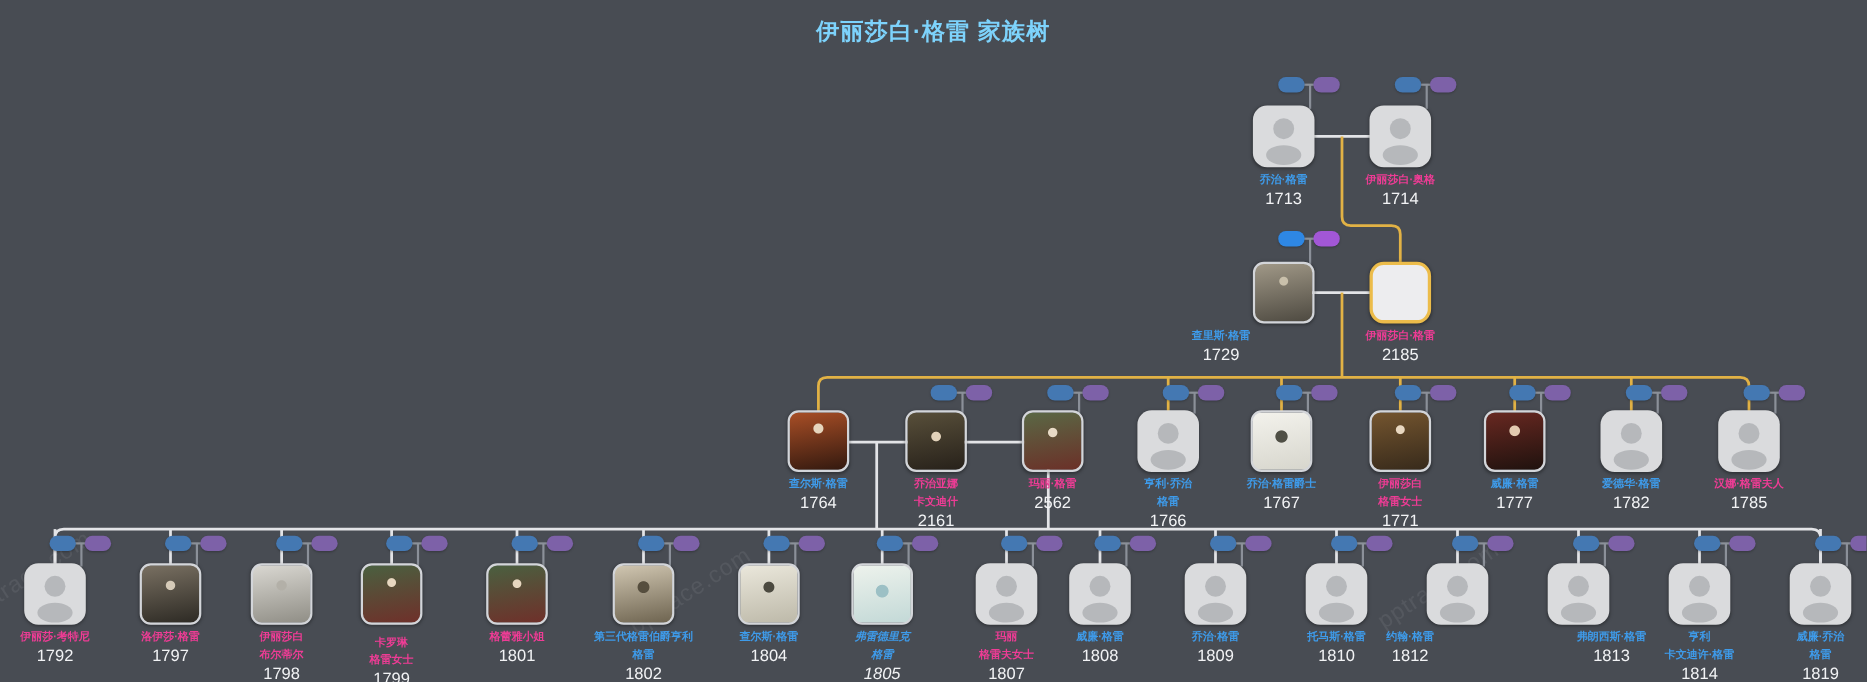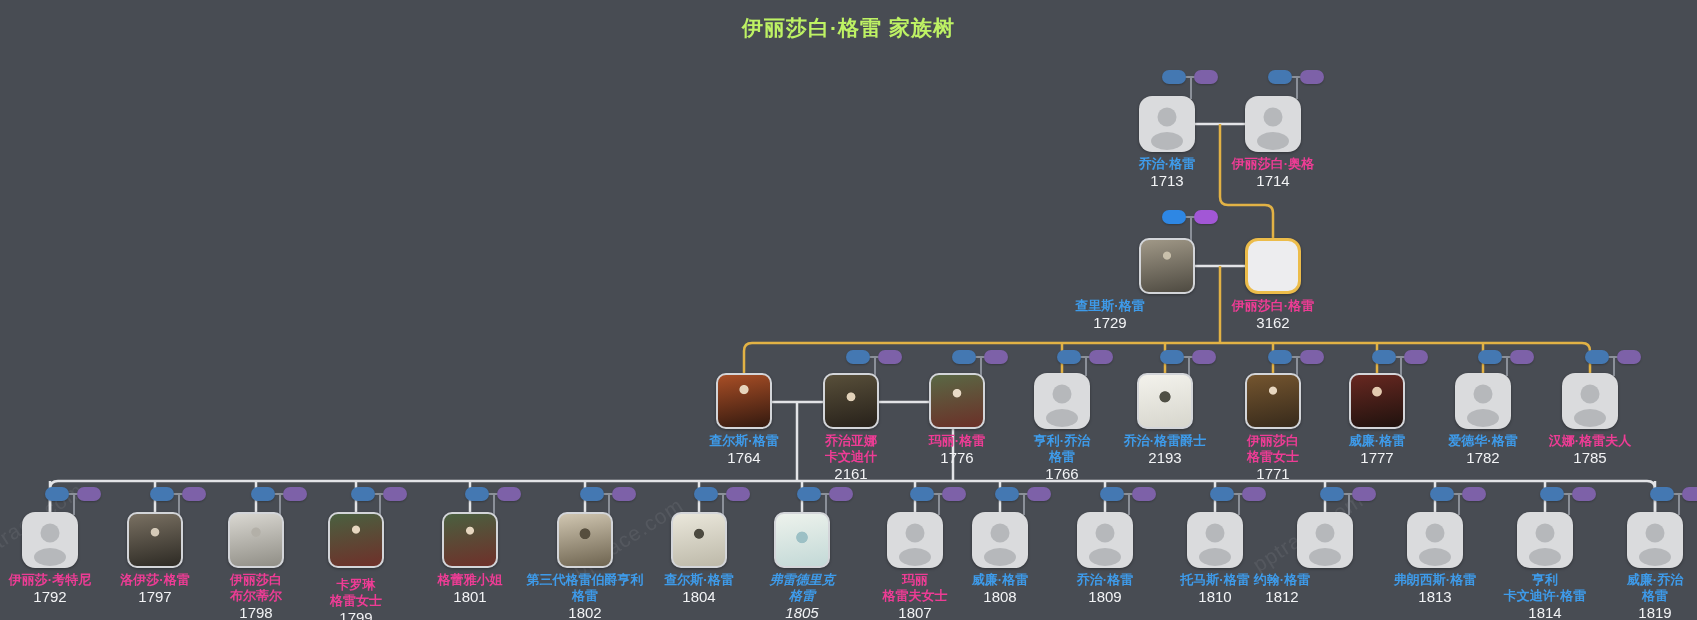--- a/index.html
+++ b/index.html
@@ -2,30 +2,30 @@
 <html><head>
 <meta charset="utf-8">
 <style>
   html,body{margin:0;padding:0;background:#484c53;}
   #stage{position:relative;width:1697px;height:620px;background:#484c53;overflow:hidden;
          font-family:"Liberation Sans","DejaVu Sans",sans-serif;}
   #connectors{position:absolute;left:0;top:0;z-index:1;}
   .wm{position:absolute;z-index:0;color:rgba(255,255,255,0.07);font-size:21px;letter-spacing:1px;
       transform:rotate(-33deg);transform-origin:left center;white-space:nowrap;pointer-events:none;}
   #title-wrap{position:absolute;left:0;top:14px;width:100%;text-align:center;z-index:5;}
-  #title{font-size:21px;font-weight:bold;color:#bef264;letter-spacing:1px;}
+  #title{font-size:21px;font-weight:bold;color:#7dd3fc;letter-spacing:1px;}
   #subtitle{margin-top:6px;font-size:13px;color:#9aa0a9;}
   .pill{position:absolute;width:24px;height:14px;border-radius:7px;z-index:3;box-shadow:0 1px 2px rgba(0,0,0,0.25);}
   .avatar{position:absolute;width:56px;height:56px;border-radius:13px;z-index:3;background:#dadbdd;
           box-shadow:0 1px 3px rgba(0,0,0,0.35);box-sizing:border-box;}
   .avatar.portrait{border-radius:10px;border:2px solid #d3d5d9;}
   .avatar.hl{border:3px solid #ecbc4a;background:#ededef;}
   .avatar svg{display:block;width:100%;height:100%;}
   .p-label{position:absolute;width:200px;text-align:center;z-index:4;pointer-events:none;}
-  .p-name{font-size:13px;font-weight:bold;line-height:16px;}
+  .p-name{font-size:10px;font-weight:bold;line-height:16px;}
   .p-name.m{color:#3e9bea;}
   .p-name.f{color:#ee3c95;}
   .p-year{font-size:15px;line-height:16px;color:#f2f3f5;margin-top:1px;}
 </style>
 </head>
 <body>
 
 <div id="stage">
   <svg id="connectors" width="1697" height="620">
       <path d="M1167 124H1273" stroke="#e3e4e7" stroke-width="2.5" fill="none"></path>
@@ -144,61 +144,61 @@
       <div class="pill" style="left: 1162px; top: 210px; background: rgb(46, 135, 228);"></div>
       <div class="pill" style="left: 1194px; top: 210px; background: rgb(162, 87, 214);"></div>
       <div class="avatar portrait" style="left: 1139px; top: 238px; background: radial-gradient(circle at 50% 30%, rgb(201, 192, 171) 0px, rgb(201, 192, 171) 8%, rgba(0, 0, 0, 0) 10%), linear-gradient(170deg, rgb(160, 152, 135), rgb(78, 74, 65));"></div>
       <div class="p-label" style="left: 1010px; top: 298px;">
         <div class="p-name m">查里斯·格雷</div>
         <div class="p-year">1729</div>
       </div>
       <div class="avatar hl" style="left: 1245px; top: 238px;"></div>
       <div class="p-label" style="left: 1173px; top: 298px;">
         <div class="p-name f">伊丽莎白·格雷</div>
-        <div class="p-year">3162</div>
+        <div class="p-year">2185</div>
       </div>
       <div class="avatar portrait" style="left: 716px; top: 373px; background: radial-gradient(circle at 50% 28%, rgb(230, 213, 189) 0px, rgb(230, 213, 189) 9%, rgba(0, 0, 0, 0) 11%), linear-gradient(170deg, rgb(168, 78, 38), rgb(51, 25, 15));"></div>
       <div class="p-label" style="left: 644px; top: 433px;">
         <div class="p-name m">查尔斯·格雷</div>
         <div class="p-year">1764</div>
       </div>
       <div class="pill" style="left: 846px; top: 350px; background: rgb(68, 120, 178);"></div>
       <div class="pill" style="left: 878px; top: 350px; background: rgb(125, 97, 168);"></div>
       <div class="avatar portrait" style="left: 823px; top: 373px; background: radial-gradient(circle at 50% 42%, rgb(226, 210, 186) 0px, rgb(226, 210, 186) 10%, rgba(0, 0, 0, 0) 12%), linear-gradient(170deg, rgb(88, 79, 58), rgb(39, 33, 26));"></div>
       <div class="p-label" style="left: 751px; top: 433px;">
         <div class="p-name f">乔治亚娜</div>
         <div class="p-name f">卡文迪什</div>
         <div class="p-year">2161</div>
       </div>
       <div class="pill" style="left: 952px; top: 350px; background: rgb(68, 120, 178);"></div>
       <div class="pill" style="left: 984px; top: 350px; background: rgb(125, 97, 168);"></div>
       <div class="avatar portrait" style="left: 929px; top: 373px; background: radial-gradient(circle at 50% 35%, rgb(232, 218, 198) 0px, rgb(232, 218, 198) 9%, rgba(0, 0, 0, 0) 11%), linear-gradient(170deg, rgb(90, 104, 69), rgb(107, 48, 40));"></div>
       <div class="p-label" style="left: 857px; top: 433px;">
         <div class="p-name f">玛丽·格雷</div>
-        <div class="p-year">1776</div>
+        <div class="p-year">2562</div>
       </div>
       <div class="pill" style="left: 1057px; top: 350px; background: rgb(68, 120, 178);"></div>
       <div class="pill" style="left: 1089px; top: 350px; background: rgb(125, 97, 168);"></div>
       <div class="avatar" style="left: 1034px; top: 373px;">
         <svg viewBox="0 0 56 56">
           <circle cx="28" cy="21" r="9.5" fill="#b6b8bb"></circle>
           <ellipse cx="28" cy="45" rx="16" ry="9" fill="#b6b8bb"></ellipse>
         </svg>
       </div>
       <div class="p-label" style="left: 962px; top: 433px;">
         <div class="p-name m">亨利·乔治</div>
         <div class="p-name m">格雷</div>
         <div class="p-year">1766</div>
       </div>
       <div class="pill" style="left: 1160px; top: 350px; background: rgb(68, 120, 178);"></div>
       <div class="pill" style="left: 1192px; top: 350px; background: rgb(125, 97, 168);"></div>
       <div class="avatar portrait" style="left: 1137px; top: 373px; background: radial-gradient(circle at 50% 42%, rgb(79, 79, 69) 0px, rgb(79, 79, 69) 13%, rgba(0, 0, 0, 0) 15%), linear-gradient(170deg, rgb(243, 242, 236), rgb(215, 214, 205));"></div>
       <div class="p-label" style="left: 1065px; top: 433px;">
         <div class="p-name m">乔治·格雷爵士</div>
-        <div class="p-year">2193</div>
+        <div class="p-year">1767</div>
       </div>
       <div class="pill" style="left: 1268px; top: 350px; background: rgb(68, 120, 178);"></div>
       <div class="pill" style="left: 1300px; top: 350px; background: rgb(125, 97, 168);"></div>
       <div class="avatar portrait" style="left: 1245px; top: 373px; background: radial-gradient(circle at 50% 30%, rgb(232, 215, 192) 0px, rgb(232, 215, 192) 8%, rgba(0, 0, 0, 0) 10%), linear-gradient(170deg, rgb(116, 85, 47), rgb(55, 42, 27));"></div>
       <div class="p-label" style="left: 1173px; top: 433px;">
         <div class="p-name f">伊丽莎白</div>
         <div class="p-name f">格雷女士</div>
         <div class="p-year">1771</div>
       </div>
       <div class="pill" style="left: 1372px; top: 350px; background: rgb(68, 120, 178);"></div>
@@ -359,21 +359,21 @@
         <div class="p-year">1812</div>
       </div>
       <div class="pill" style="left: 1430px; top: 487px; background: rgb(68, 120, 178);"></div>
       <div class="pill" style="left: 1462px; top: 487px; background: rgb(125, 97, 168);"></div>
       <div class="avatar" style="left: 1407px; top: 512px;">
         <svg viewBox="0 0 56 56">
           <circle cx="28" cy="21" r="9.5" fill="#b6b8bb"></circle>
           <ellipse cx="28" cy="45" rx="16" ry="9" fill="#b6b8bb"></ellipse>
         </svg>
       </div>
-      <div class="p-label" style="left: 1335px; top: 572px;">
+      <div class="p-label" style="left: 1365px; top: 572px;">
         <div class="p-name m">弗朗西斯·格雷</div>
         <div class="p-year">1813</div>
       </div>
       <div class="pill" style="left: 1540px; top: 487px; background: rgb(68, 120, 178);"></div>
       <div class="pill" style="left: 1572px; top: 487px; background: rgb(125, 97, 168);"></div>
       <div class="avatar" style="left: 1517px; top: 512px;">
         <svg viewBox="0 0 56 56">
           <circle cx="28" cy="21" r="9.5" fill="#b6b8bb"></circle>
           <ellipse cx="28" cy="45" rx="16" ry="9" fill="#b6b8bb"></ellipse>
         </svg>

